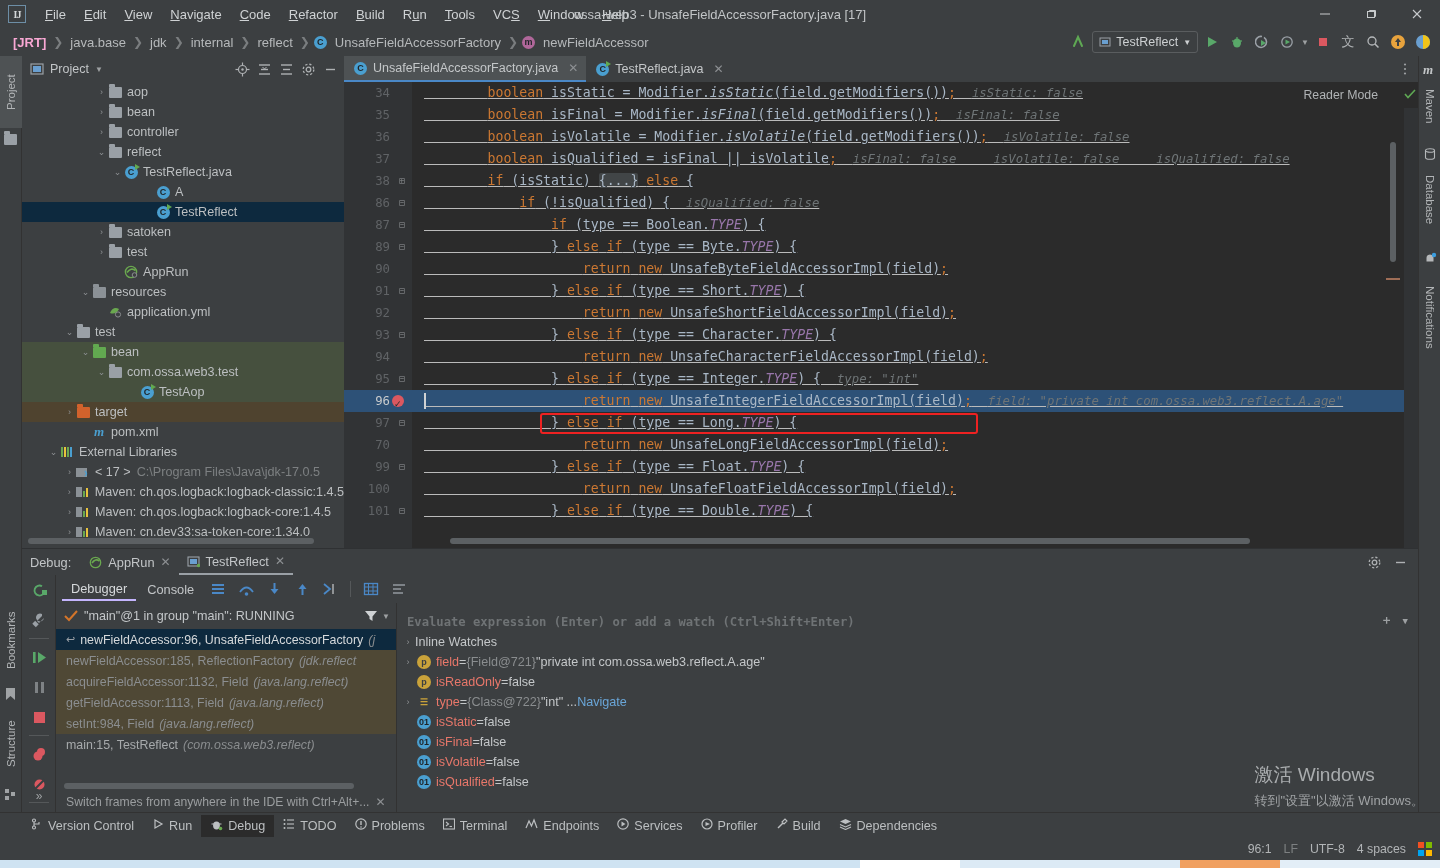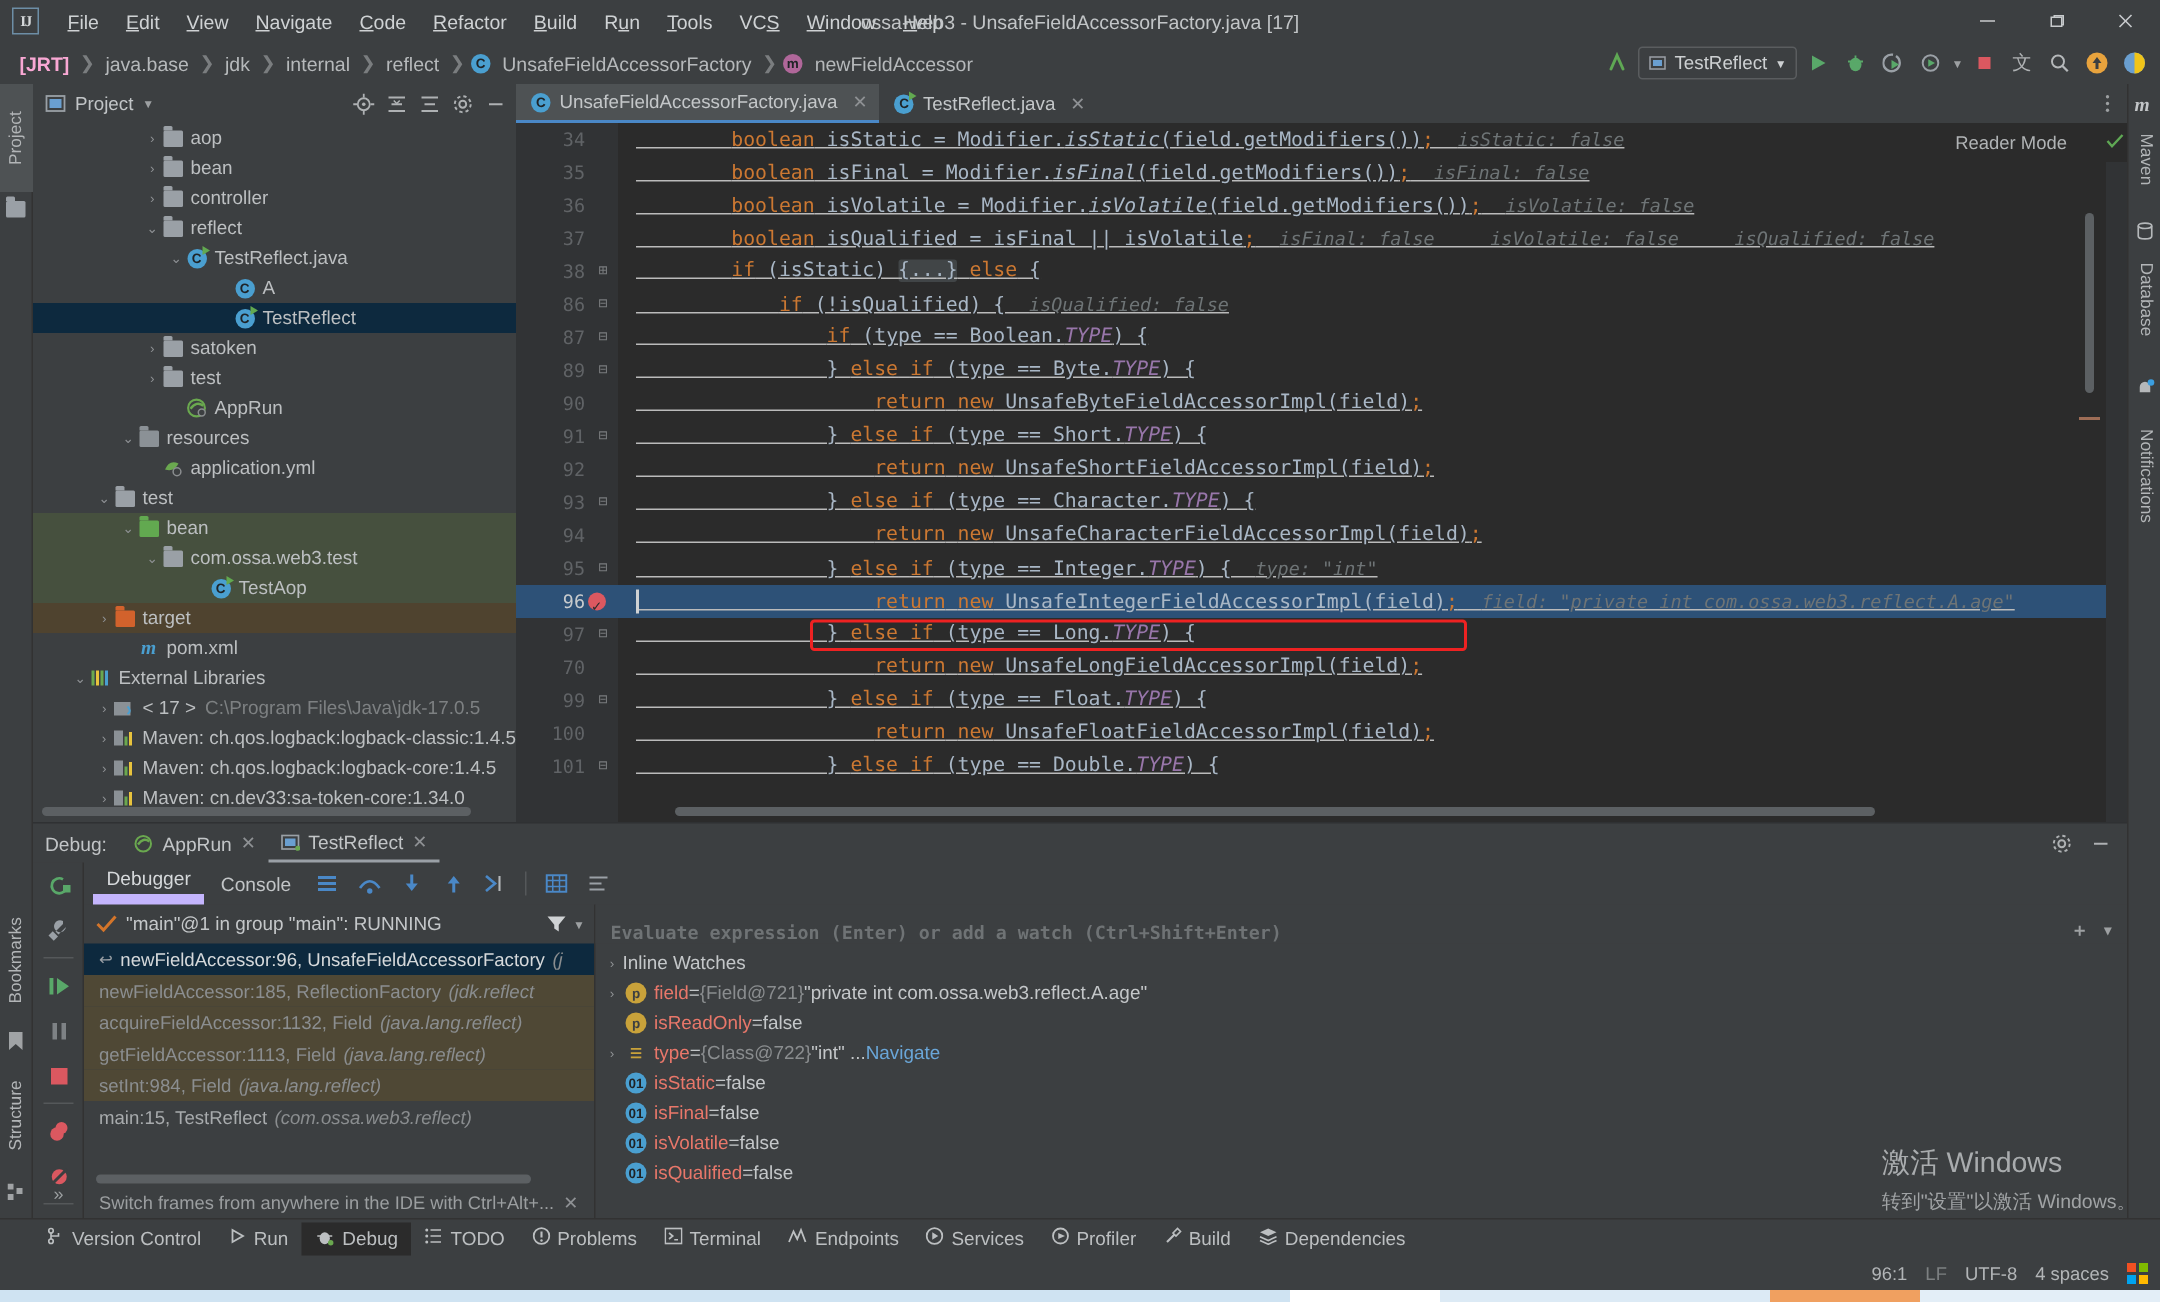--- a/index.html
+++ b/index.html
@@ -161,21 +161,21 @@
   .dbg-tab.active{border-bottom:2px solid #9aa0a6;}
   .dbg-head-right{margin-left:auto;display:flex;align-items:center;gap:6px;padding-right:8px;color:#aeb1b3;}
 
   .dbg-side{position:absolute;left:0;top:26px;width:34px;height:238px;background:#3c3f41;border-right:1px solid #323232;}
   .ds-ico{width:34px;height:30px;display:flex;align-items:center;justify-content:center;}
   .ds-sep{width:20px;height:1px;background:#55585a;margin:3px auto;}
 
   .dbg-main{position:absolute;left:34px;top:26px;width:1362px;height:238px;}
   .dbg-toolbar{height:28px;display:flex;align-items:center;gap:2px;padding-left:6px;color:#c2c5c7;font-size:12.8px;}
   .dtab{padding:3px 9px;}
-  .dtab.active{border-bottom:8px solid #c4b5fd;color:#d6d9db;}
+  .dtab.active{border-bottom:2px solid #c4b5fd;color:#d6d9db;}
   .dt-ico{width:26px;height:24px;display:flex;align-items:center;justify-content:center;}
   .dtb-sep{width:1px;height:16px;background:#55585a;margin:0 5px;}
 
   .frames{position:absolute;left:0;top:28px;width:340px;height:210px;background:#3c3f41;}
   .thread-row{height:26px;display:flex;align-items:center;gap:6px;padding-left:8px;font-size:12.6px;color:#c4c7c9;}
   .thread-row .filter{margin-left:auto;display:flex;align-items:center;gap:4px;padding-right:6px;}
   .frame{height:21px;display:flex;align-items:center;padding-left:10px;font-size:12.4px;color:#a7aaac;white-space:nowrap;overflow:hidden;}
   .frame.sel{background:#0d293e;color:#d6d9db;}
   .frame.lib{background:#4f4835;color:#8b8e90;}
   .frame .pkg{color:#8a8d8f;font-style:italic;margin-left:5px;}

